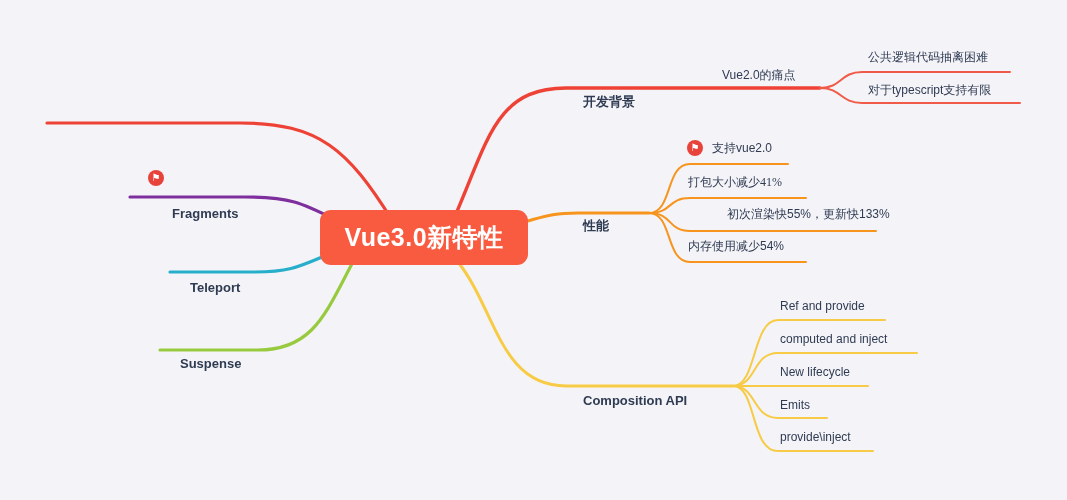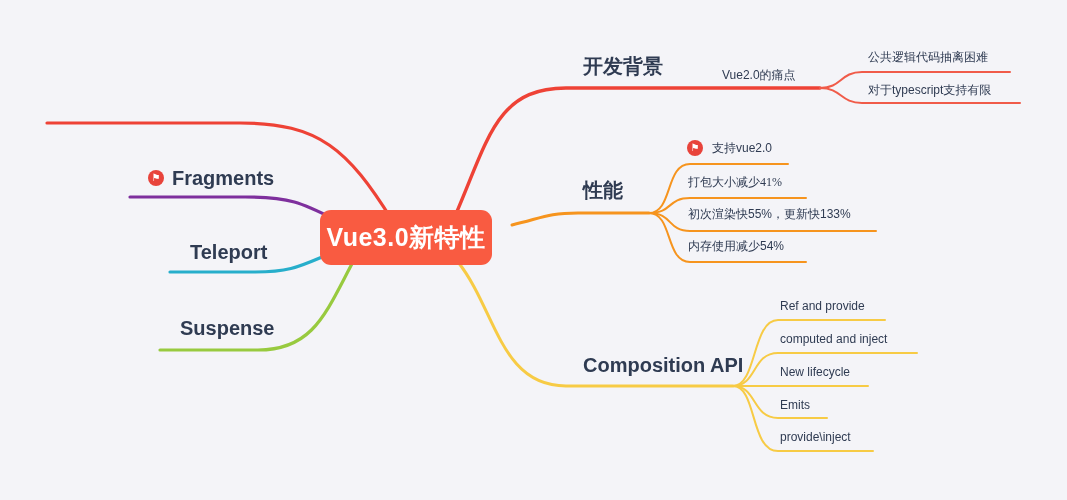--- a/index.html
+++ b/index.html
@@ -14,25 +14,25 @@
   .wires { position:absolute; left:0; top:0; width:1067px; height:500px; }
   .wires path { fill:none; stroke-linecap:round; }
   .lbl {
     position:absolute;
     transform: translateY(-50%);
     white-space: nowrap;
     color:#2F3B52;
     font-size:12px;
     line-height:1.2;
   }
-  .topic { font-size:20px; font-weight:600; }
+  .topic { font-size:13px; font-weight:600;margin-top:36px; }
   .center-node {
     position:absolute;
     left:320px; top:210px;
-    width:172px; height:55px;
+    width:208px; height:55px;
     background:#F95B41;
     border-radius:11px;
     display:flex; align-items:center; justify-content:center;
     color:#FFFFFF;
     font-size:25px;
     font-weight:bold;
     letter-spacing:0.5px;
   }
   .flag-badge {
     position:absolute;
@@ -83,21 +83,21 @@
 
   <div class="lbl topic" style="left:583px; top:66px;">开发背景</div>
   <div class="lbl" style="left:722px; top:75px;">Vue2.0的痛点</div>
   <div class="lbl" style="left:868px; top:57px;">公共逻辑代码抽离困难</div>
   <div class="lbl" style="left:868px; top:90px;">对于typescript支持有限</div>
 
   <div class="lbl topic" style="left:583px; top:190px;">性能</div>
   <span class="flag-badge" style="left:687px; top:148px;">⚑</span>
   <div class="lbl" style="left:712px; top:148px;">支持vue2.0</div>
   <div class="lbl" style="left:688px; top:182px;font-family:Liberation Serif, serif;">打包大小减少41%</div>
-  <div class="lbl" style="left:688px; top:214px;">初次渲染快55%，更新快133%</div>
+  <div class="lbl" style="left:727px; top:214px;">初次渲染快55%，更新快133%</div>
   <div class="lbl" style="left:688px; top:246px;">内存使用减少54%</div>
 
   <div class="lbl topic" style="left:583px; top:365px;">Composition API</div>
   <div class="lbl" style="left:780px; top:306px;">Ref and provide</div>
   <div class="lbl" style="left:780px; top:339px;">computed and inject</div>
   <div class="lbl" style="left:780px; top:372px;">New lifecycle</div>
   <div class="lbl" style="left:780px; top:405px;">Emits</div>
   <div class="lbl" style="left:780px; top:437px;">provide\inject</div>
 
   <div class="center-node">

